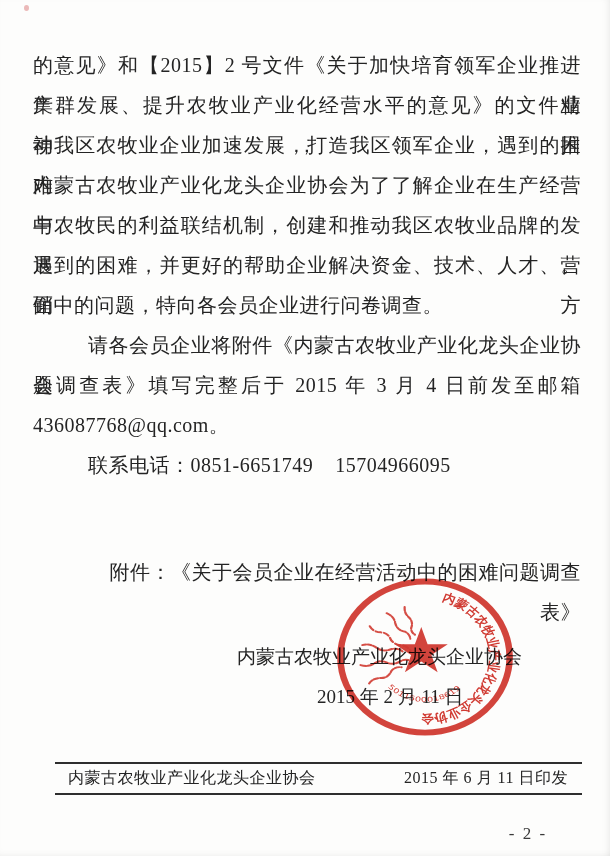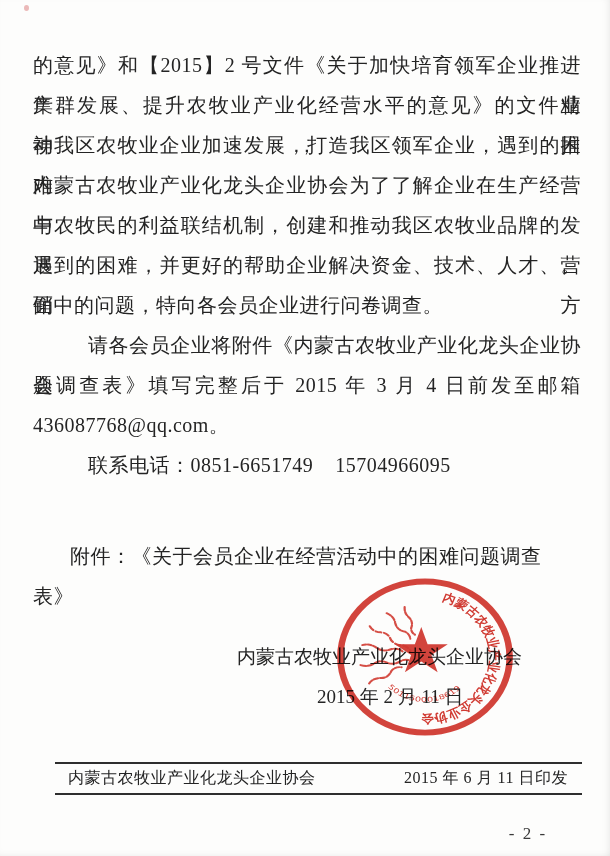--- a/index.html
+++ b/index.html
@@ -20,23 +20,23 @@
     position:absolute;left:33px;top:45px;width:548px;
   }
   .ln{
     height:40px;line-height:40px;font-size:20px;
     letter-spacing:.5px;white-space:pre-wrap;
     text-align:justify;
   }
   .fill{text-align-last:justify;}
   .ind2{text-indent:55px;}
   .attachment-line{
-    position:absolute;left:33px;top:536px;width:548px;
+    position:absolute;left:33px;top:552px;width:548px;
     height:40px;line-height:40px;font-size:20px;letter-spacing:.5px;
-    text-indent:37px;white-space:pre-wrap;
+    text-indent:37px;white-space:pre-wrap;text-align:right;
   }
   .sig-org{
     position:absolute;left:237px;top:640px;width:300px;
     height:34px;line-height:34px;font-size:19px;letter-spacing:0;
   }
   .sig-date{
     position:absolute;left:317px;top:680px;width:170px;
     height:34px;line-height:34px;font-size:19px;
   }
   .stamp{

